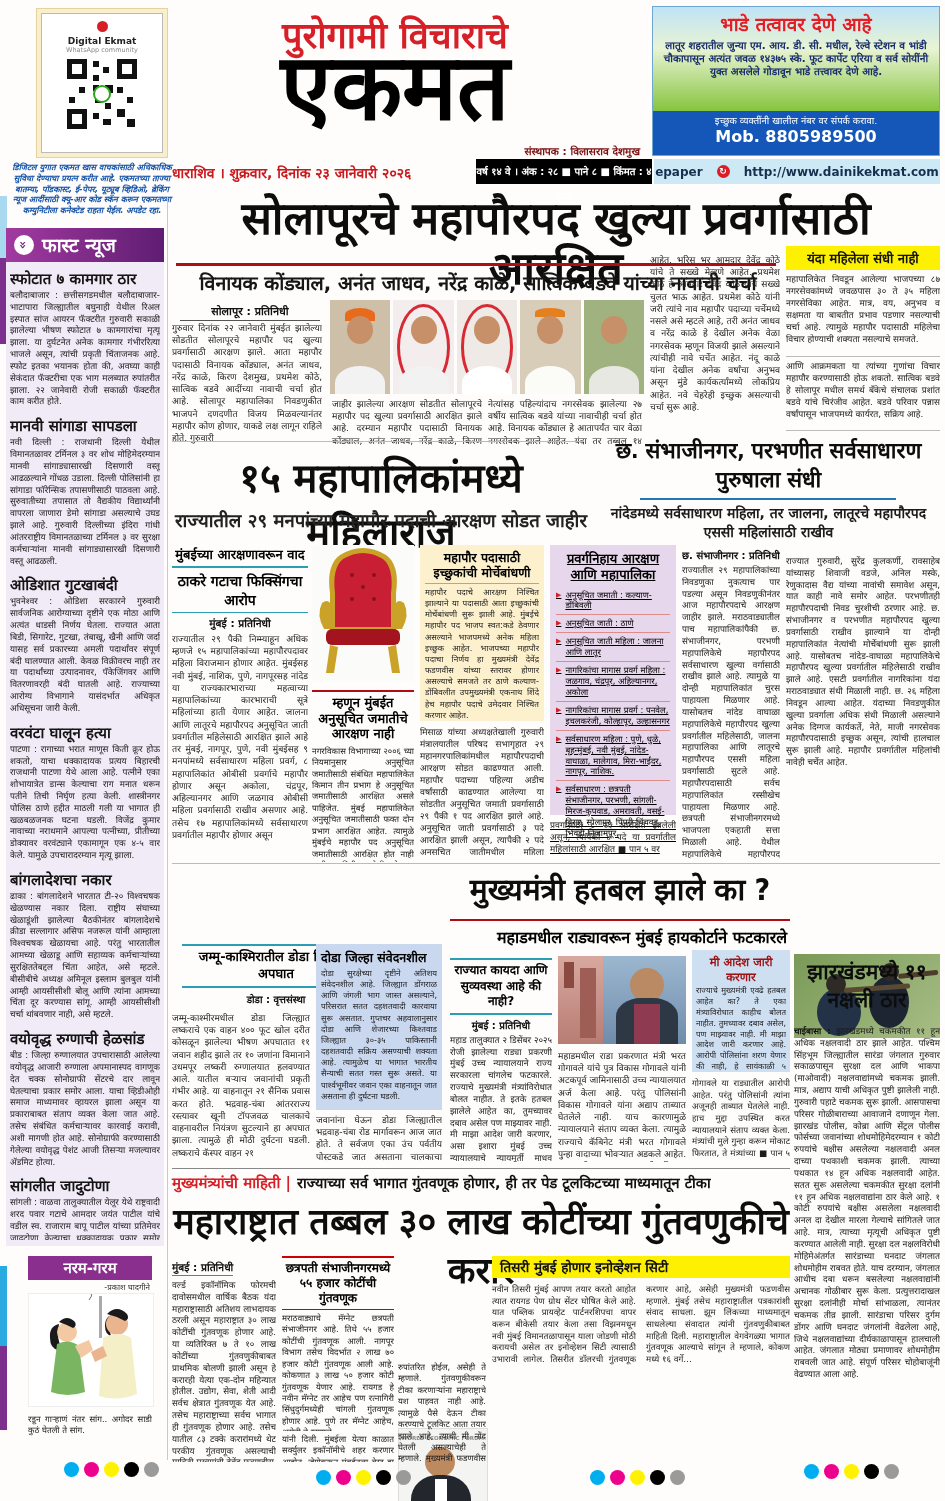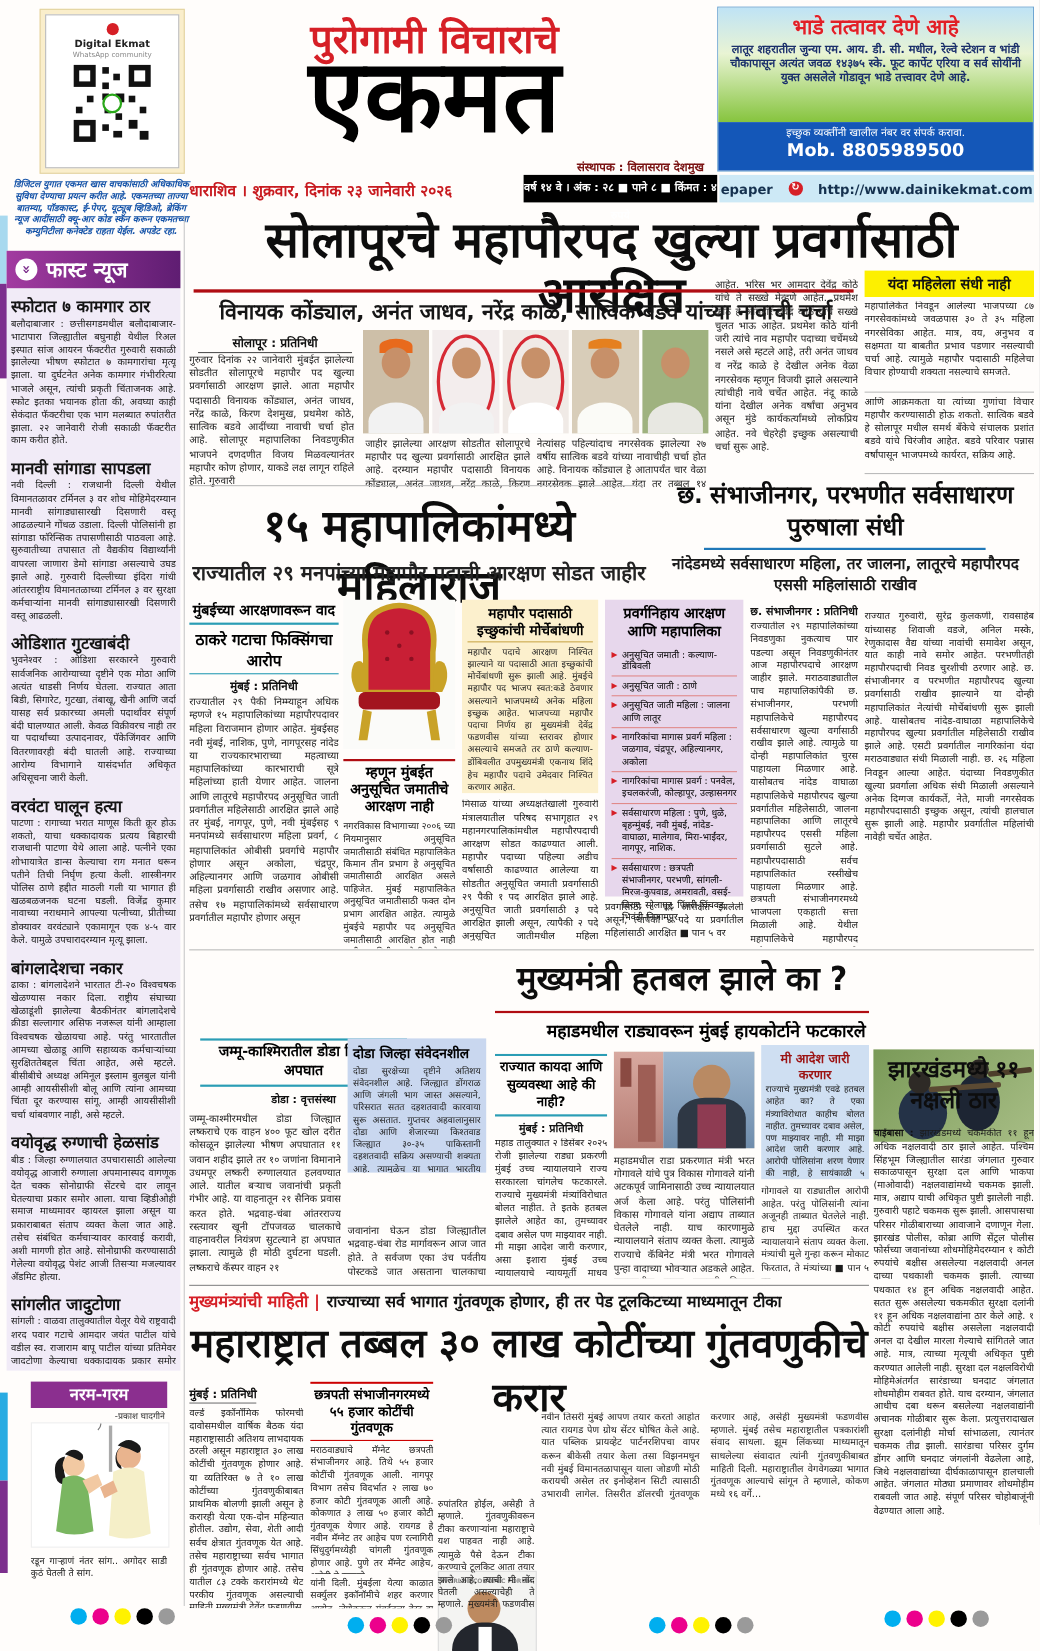--- a/index.html
+++ b/index.html
@@ -248,21 +248,21 @@
   </div>
 
   <div class="abs" style="left:420px;top:545px;width:124px;height:317px;overflow:hidden;">
     <div class="creambox" style="padding:5px;height:176px;box-sizing:border-box;">
       <div class="bold center" style="font-size:12.5px;line-height:1.2;border-bottom:1px solid #caa94e;padding-bottom:3px;">महापौर पदासाठी इच्छुकांची मोर्चेबांधणी</div>
       <div class="txt" style="margin-top:3px;height:138px;font-size:8.2px;">महापौर पदाचे आरक्षण निश्चित झाल्याने या पदासाठी आता इच्छुकांची मोर्चेबांधणी सुरू झाली आहे. मुंबईचे महापौर पद भाजप स्वत:कडे ठेवणार असल्याने भाजपमध्ये अनेक महिला इच्छुक आहेत. भाजपच्या महापौर पदाचा निर्णय हा मुख्यमंत्री देवेंद्र फडणवीस यांच्या स्तरावर होणार असल्याचे समजते तर ठाणे कल्याण-डोंबिवलीत उपमुख्यमंत्री एकनाथ शिंदे हेच महापौर पदाचे उमेदवार निश्चित करणार आहेत.</div>
     </div>
     <div class="txt" style="margin-top:6px;height:128px;font-size:8.8px;">मिसाळ यांच्या अध्यक्षतेखाली गुरुवारी मंत्रालयातील परिषद सभागृहात २९ महानगरपालिकांमधील महापौरपदाची आरक्षण सोडत काढण्यात आली. महापौर पदाच्या पहिल्या अडीच वर्षांसाठी काढण्यात आलेल्या या सोडतीत अनुसूचित जमाती प्रवर्गासाठी २९ पैकी १ पद आरक्षित झाले आहे. अनुसूचित जाती प्रवर्गासाठी ३ पदे आरक्षित झाली असून, त्यापैकी २ पदे अनुसूचित जातीमधील महिला प्रवर्गासाठी आरक्षित झाली आहेत. ■ पान ५ वर</div>
   </div>
 
-  <div class="abs" style="left:550px;top:545px;width:126px;height:317px;overflow:hidden;">
+  <div class="abs" style="left:550px;top:545px;width:126px;height:317px;overflow:hidden;text-decoration:underline;">
     <div class="purplebox" style="padding:6px;height:270px;box-sizing:border-box;">
       <div class="bold center" style="font-size:13px;line-height:1.25;padding-bottom:3px;">प्रवर्गनिहाय आरक्षण आणि महापालिका</div>
       <div class="res-item">
           <span class="res-bullet">▶</span>
           <span>अनुसूचित जमाती : कल्याण-डोंबिवली</span>
         </div>
       <div class="res-item">
           <span class="res-bullet">▶</span>
           <span>अनुसूचित जाती : ठाणे</span>
         </div>
@@ -296,21 +296,21 @@
   <div class="abs" style="left:682px;top:548px;width:98px;height:314px;overflow:hidden;">
     <div class="byline center" style="font-size:10px;padding-bottom:3px;">छ. संभाजीनगर : प्रतिनिधी</div>
     <div class="txt" style="height:296px;font-size:8.7px;">राज्यातील २९ महापालिकांच्या निवडणुका नुकत्याच पार पडल्या असून निवडणुकीनंतर आज महापौरपदाचे आरक्षण जाहीर झाले. मराठवाड्यातील पाच महापालिकांपैकी छ. संभाजीनगर, परभणी महापालिकेचे महापौरपद सर्वसाधारण खुल्या वर्गासाठी राखीव झाले आहे. त्यामुळे या दोन्ही महापालिकांत चुरस पाहायला मिळणार आहे. यासोबतच नांदेड वाघाळा महापालिकेचे महापौरपद खुल्या प्रवर्गातील महिलेसाठी, जालना महापालिका आणि लातूरचे महापौरपद एससी महिला प्रवर्गासाठी सुटले आहे. महापौरपदासाठी सर्वच महापालिकांत रस्सीखेच पाहायला मिळणार आहे. छत्रपती संभाजीनगरमध्ये भाजपला एकहाती सत्ता मिळाली आहे. येथील महापालिकेचे महापौरपद सर्वसाधारण खुल्या गटासाठी सुटले आहे. त्यामुळे येथे चांगलीच रस्सीखेच पाहायला मिळणार आहे. आरक्षण जाहीर होताच अनेकजणांनी मोर्चेबांधणी सुरू केली आहे. यामध्ये जिल्हा ओ…</div>
   </div>
   <div class="abs txt" style="left:786px;top:556px;width:154px;height:306px;font-size:8.7px;">राज्यात गुरुवारी, सुरेंद्र कुलकर्णी, रावसाहेब यांच्यासह शिवाजी वडजे, अनिल मस्के, रेणुकादास वैद्य यांच्या नावांची समावेश असून, यात काही नावे समोर आहेत. परभणीतही महापौरपदाची निवड चुरशीची ठरणार आहे. छ. संभाजीनगर व परभणीत महापौरपद खुल्या प्रवर्गासाठी राखीव झाल्याने या दोन्ही महापालिकांत नेत्यांची मोर्चेबांधणी सुरू झाली आहे. यासोबतच नांदेड-वाघाळा महापालिकेचे महापौरपद खुल्या प्रवर्गातील महिलेसाठी राखीव झाले आहे. एसटी प्रवर्गातील नागरिकांना यंदा मराठवाड्यात संधी मिळाली नाही. छ. २६ महिला निवडून आल्या आहेत. यंदाच्या निवडणुकीत खुल्या प्रवर्गाला अधिक संधी मिळाली असल्याने अनेक दिग्गज कार्यकर्ते, नेते, माजी नगरसेवक महापौरपदासाठी इच्छुक असून, त्यांची हालचाल सुरू झाली आहे. महापौर प्रवर्गातील महिलांची नावेही चर्चेत आहेत.</div>
 
   <div class="abs hline" style="left:172px;top:863px;width:768px;"></div>
   <div class="abs bold center teal-t teal-b" style="left:182px;top:944px;width:188px;font-size:13px;line-height:1.3;padding:3px 0;">जम्मू-काश्मिरातील डोडा जिल्ह्यात अपघात</div>
   <div class="abs byline center" style="left:182px;top:992px;width:188px;font-size:10px;">डोडा : वृत्तसंस्था</div>
   <div class="abs txt" style="left:172px;top:1012px;width:138px;height:150px;">जम्मू-काश्मीरमधील डोडा जिल्ह्यात लष्कराचे एक वाहन ४०० फूट खोल दरीत कोसळून झालेल्या भीषण अपघातात ११ जवान शहीद झाले तर १० जणांना विमानाने उधमपूर लष्करी रुग्णालयात हलवण्यात आले. यातील बऱ्याच जवानांची प्रकृती गंभीर आहे. या वाहनातून २१ सैनिक प्रवास करत होते. भद्रवाह-चंबा आंतरराज्य रस्त्यावर खूनी टॉपजवळ चालकाचे वाहनावरील नियंत्रण सुटल्याने हा अपघात झाला. त्यामुळे ही मोठी दुर्घटना घडली.  लष्कराचे कॅस्पर वाहन २१</div>
-  <div class="abs bluebox" style="left:316px;top:944px;width:126px;height:122px;padding:5px;box-sizing:border-box;overflow:hidden;">
+  <div class="abs bluebox" style="left:316px;top:944px;width:126px;height:166px;padding:5px;box-sizing:border-box;overflow:hidden;">
     <div class="bold" style="font-size:12.5px;padding-bottom:2px;">दोडा जिल्हा संवेदनशील</div>
     <div class="txt" style="font-size:8.2px;height:134px;">दोडा सुरक्षेच्या दृष्टीने अतिशय संवेदनशील आहे. जिल्ह्यात डोंगराळ आणि जंगली भाग जास्त असल्याने, परिसरात सतत दहशतवादी कारवाया सुरू असतात. गुप्तचर अहवालानुसार दोडा आणि शेजारच्या किश्तवाड जिल्ह्यात ३०-३५ पाकिस्तानी दहशतवादी सक्रिय असण्याची शक्यता आहे. त्यामुळेच या भागात भारतीय सैन्याची सतत गस्त सुरू असते. या पार्श्वभूमीवर जवान एका वाहनातून जात असताना ही दुर्घटना घडली.</div>
   </div>
   <div class="abs txt" style="left:316px;top:1114px;width:126px;height:48px;">जवानांना घेऊन डोडा जिल्ह्यातील भद्रवाह-चंबा रोड मार्गावरून आज जात होते. ते सर्वजण एका उंच पर्वतीय पोस्टकडे जात असताना चालकाचा वाहनावरील ताबा सुटला आणि जवानांची गाडी  ■ पान ५ वर</div>
 
   <div class="abs hl center" style="left:450px;top:868px;width:340px;font-size:30px;">मुख्यमंत्री हतबल झाले का ?</div>
   <div class="abs redline" style="left:450px;top:919px;width:340px;height:2px;"></div>
   <div class="abs bold center" style="left:472px;top:926px;width:340px;font-size:16px;">महाडमधील राड्यावरून मुंबई हायकोर्टाने फटकारले</div>
   <div class="abs" style="left:450px;top:958px;width:102px;height:204px;overflow:hidden;">
     <div class="bold center teal-t teal-b" style="font-size:12px;line-height:1.3;padding:3px 0;">राज्यात कायदा आणि सुव्यवस्था आहे की नाही?</div>
@@ -367,20 +367,21 @@
   </div>
 
   <div class="abs photoframe" style="left:398px;top:1256px;width:88px;height:100px;background:#f4f4f2;border:1px solid #ddd;">
     <div style="position:absolute;right:3px;top:6px;font-size:5.5px;color:#8a8a8a;text-align:right;line-height:1.3;font-weight:bold;">WORLD ECONOMIC FORUM</div>
     <div style="position:absolute;left:26px;top:18px;width:30px;height:30px;border-radius:50%;background:#bd8a60;"></div>
     <div style="position:absolute;left:12px;top:46px;width:60px;height:54px;border-radius:45% 45% 0 0;background:#23262d;"></div>
     <div style="position:absolute;left:36px;top:50px;width:12px;height:34px;background:#fff;"></div>
   </div>
   <div class="abs txt" style="left:398px;top:1362px;width:88px;height:100px;font-size:8.4px;">रुपांतरित होईल, असेही ते म्हणाले. गुंतवणुकीवरून टीका करणाऱ्यांना महाराष्ट्राचे यश पाहवत नाही आहे. त्यामुळे पैसे देऊन टीका करण्याचे टूलकिट आता तयार झाले आहे, त्याची मी नोंद घेतली असल्याचेही ते म्हणाले. मुख्यमंत्री फडणवीस सध्या दावोसमध्ये असून त्यांनी दावोसमधूनच</div>
 
+  <div class="abs ybox" style="left:492px;top:1256px;width:298px;height:22px;font-size:13.5px;line-height:22px;text-align:left;padding-left:8px;box-sizing:border-box;">तिसरी मुंबई होणार इनोव्हेशन सिटी</div>
   <div class="abs txt" style="left:492px;top:1284px;width:298px;height:178px;font-size:8.6px;column-count:2;column-gap:10px;">नवीन तिसरी मुंबई आपण तयार करतो आहोत त्यात रायगड पेण ग्रोथ सेंटर घोषित केले आहे. यात पब्लिक प्रायव्हेट पार्टनरशिपचा वापर करून बीकेसी तयार केला तसा विझनमधून नवी मुंबई विमानतळापासून याला जोडणी मोठी करायची असेल तर इनोव्हेशन सिटी त्यासाठी उभारावी लागेल. तिसरीत डॉलरची गुंतवणूक करणार आहे, असेही मुख्यमंत्री फडणवीस म्हणाले. मुंबई तसेच महाराष्ट्रातील पत्रकारांशी संवाद साधला. झूम लिंकच्या माध्यमातून साधलेल्या संवादात त्यांनी गुंतवणुकीबाबत माहिती दिली. महाराष्ट्रातील वेगवेगळ्या भागात गुंतवणूक आल्याचे सांगून ते म्हणाले, कोकण मध्ये १६ वर्गे…</div>
 
   <div class="abs" style="left:28px;top:1256px;width:124px;">
     <div style="background:#8b2f8f;color:#fff;text-align:center;font-size:15px;font-weight:bold;height:24px;line-height:24px;">नरम-गरम</div>
     <div style="text-align:right;font-size:8px;color:#333;padding:1px 2px;">-प्रकाश घादगीने</div>
     <svg width="124" height="112" viewBox="0 0 124 112" style="background:#fff;border:1px solid #eee;">
       <path d="M30 30 q-10 2 -9 14 q0 10 8 12 l4 -2 q-6 -8 -3 -24 Z" fill="#1a1a1a"></path>
       <circle cx="38" cy="38" r="10" fill="#f2c9a2"></circle>
       <path d="M30 28 q8 -8 16 0 q2 4 -2 6 q-8 -4 -14 -6 Z" fill="#1a1a1a"></path>
       <path d="M28 50 q12 -6 22 2 l6 46 q-18 6 -34 0 Z" fill="#7ab661"></path>

